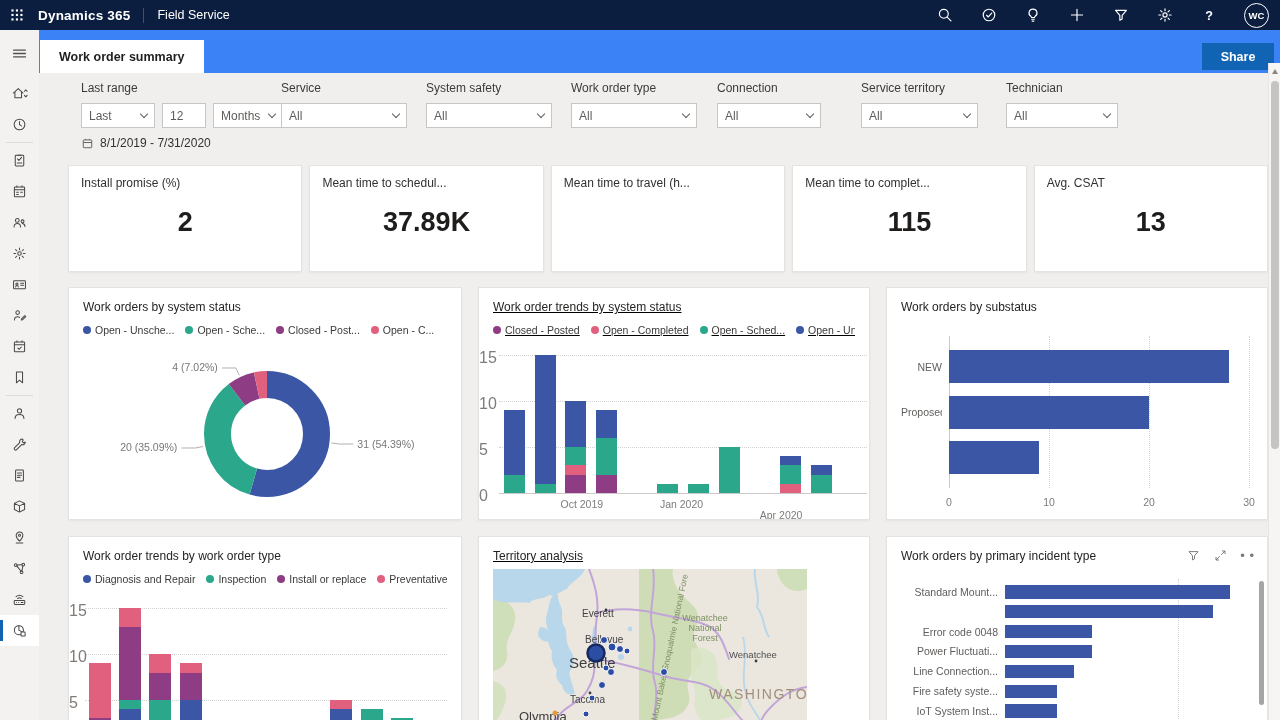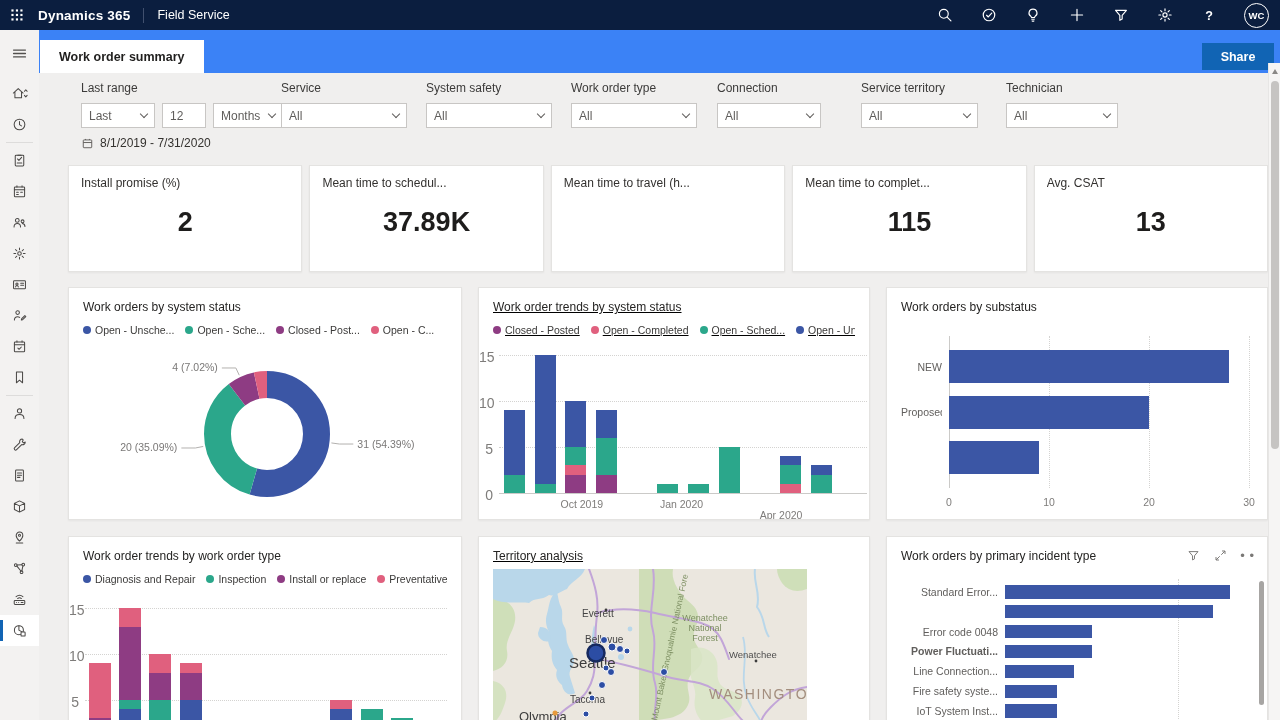--- a/index.html
+++ b/index.html
@@ -61,21 +61,21 @@
   .card-title{font-size:12px;color:#252423;white-space:nowrap;overflow:hidden;}
   .legend{display:flex;gap:11px;margin-top:10px;align-items:center;white-space:nowrap;overflow:hidden;}
   .leg-item{display:flex;align-items:center;gap:4px;font-size:10.5px;color:#3b3a39;cursor:pointer;flex:0 0 auto;}
   .ldot{width:8px;height:8px;border-radius:50%;flex:0 0 auto;}
   
   .plot{position:absolute;}
   .grid-h{position:absolute;height:0;border-top:1px dotted #d4d3d1;}
   .grid-h.zero{border-top:1px solid #cbcac8;}
   .grid-v{position:absolute;width:0;border-left:1px dotted #d4d3d1;top:0;}
   .grid-v.zero{border-left:1px solid #cbcac8;}
-  .ytick{position:absolute;font-size:14px;color:#7e7c7a;text-align:right;}
+  .ytick{position:absolute;font-size:16px;color:#7e7c7a;text-align:left;}
   .xtick{position:absolute;font-size:10.5px;color:#7e7c7a;text-align:center;}
   .colbar{position:absolute;cursor:pointer;}
   .hbar{position:absolute;cursor:pointer;}
   .hlabel{position:absolute;font-size:10.5px;color:#605e5c;text-align:right;white-space:nowrap;overflow:hidden;}
   .dlabel{font-size:10.5px;fill:#7a7877;}
   .hovicons{position:absolute;top:11px;right:12px;display:flex;gap:12px;align-items:center;color:#7a7876;}
   .hovicons svg{width:15px;height:15px;}
   .hovicons .dots{font-size:13px;letter-spacing:1px;color:#7a7876;line-height:8px;cursor:pointer;}
   .cardscroll{position:absolute;right:3px;top:44px;width:5px;height:124px;background:#a7a5a3;border-radius:3px;cursor:pointer;}
   
@@ -591,27 +591,27 @@
         <svg viewBox="0 0 20 20" fill="none" stroke="currentColor" stroke-width="1.3">
             <path d="M4 4.8h12l-4.7 5.6v4.1l-2.6 1.4v-5.5z"></path>
           </svg>
         <svg viewBox="0 0 20 20" fill="none" stroke="currentColor" stroke-width="1.3">
             <path d="M4 12v4h4M16 8V4h-4M11 9l5-5M9 11l-5 5"></path>
           </svg>
         <span class="dots">• •</span>
       </div>
       <div class="plot" id="plot-f" style="left:14px;top:42px;width:356px;height:170px;">
           <div class="grid-v" style="left: 277px; height: 150px;"></div>
-          <div class="hlabel" style="left: 0px; width: 97px; top: 6.8px;">Standard Error...</div>
+          <div class="hlabel" style="left: 0px; width: 97px; top: 6.8px;">Standard Mount...</div>
           <div class="hbar" style="left: 104px; top: 6px; height: 13.5px; width: 224.9px; background: rgb(59, 86, 165);"></div>
           <div class="hlabel" style="left: 0px; width: 97px; top: 26.6px;"></div>
           <div class="hbar" style="left: 104px; top: 25.9px; height: 13.5px; width: 207.6px; background: rgb(59, 86, 165);"></div>
           <div class="hlabel" style="left: 0px; width: 97px; top: 46.5px;">Error code 0048</div>
           <div class="hbar" style="left: 104px; top: 45.8px; height: 13.5px; width: 86.5px; background: rgb(59, 86, 165);"></div>
-          <div class="hlabel" style="left: 0px; width: 97px; top: 66.4px; font-weight: bold;">Power Fluctuati...</div>
+          <div class="hlabel" style="left: 0px; width: 97px; top: 66.4px;">Power Fluctuati...</div>
           <div class="hbar" style="left: 104px; top: 65.7px; height: 13.5px; width: 86.5px; background: rgb(59, 86, 165);"></div>
           <div class="hlabel" style="left: 0px; width: 97px; top: 86.3px;">Line Connection...</div>
           <div class="hbar" style="left: 104px; top: 85.6px; height: 13.5px; width: 69.2px; background: rgb(59, 86, 165);"></div>
           <div class="hlabel" style="left: 0px; width: 97px; top: 106.3px;">Fire safety syste...</div>
           <div class="hbar" style="left: 104px; top: 105.5px; height: 13.5px; width: 51.9px; background: rgb(59, 86, 165);"></div>
           <div class="hlabel" style="left: 0px; width: 97px; top: 126.1px;">IoT System Inst...</div>
           <div class="hbar" style="left: 104px; top: 125.4px; height: 13.5px; width: 51.9px; background: rgb(59, 86, 165);"></div>
         </div>
       <div class="cardscroll"></div>
     </div>

